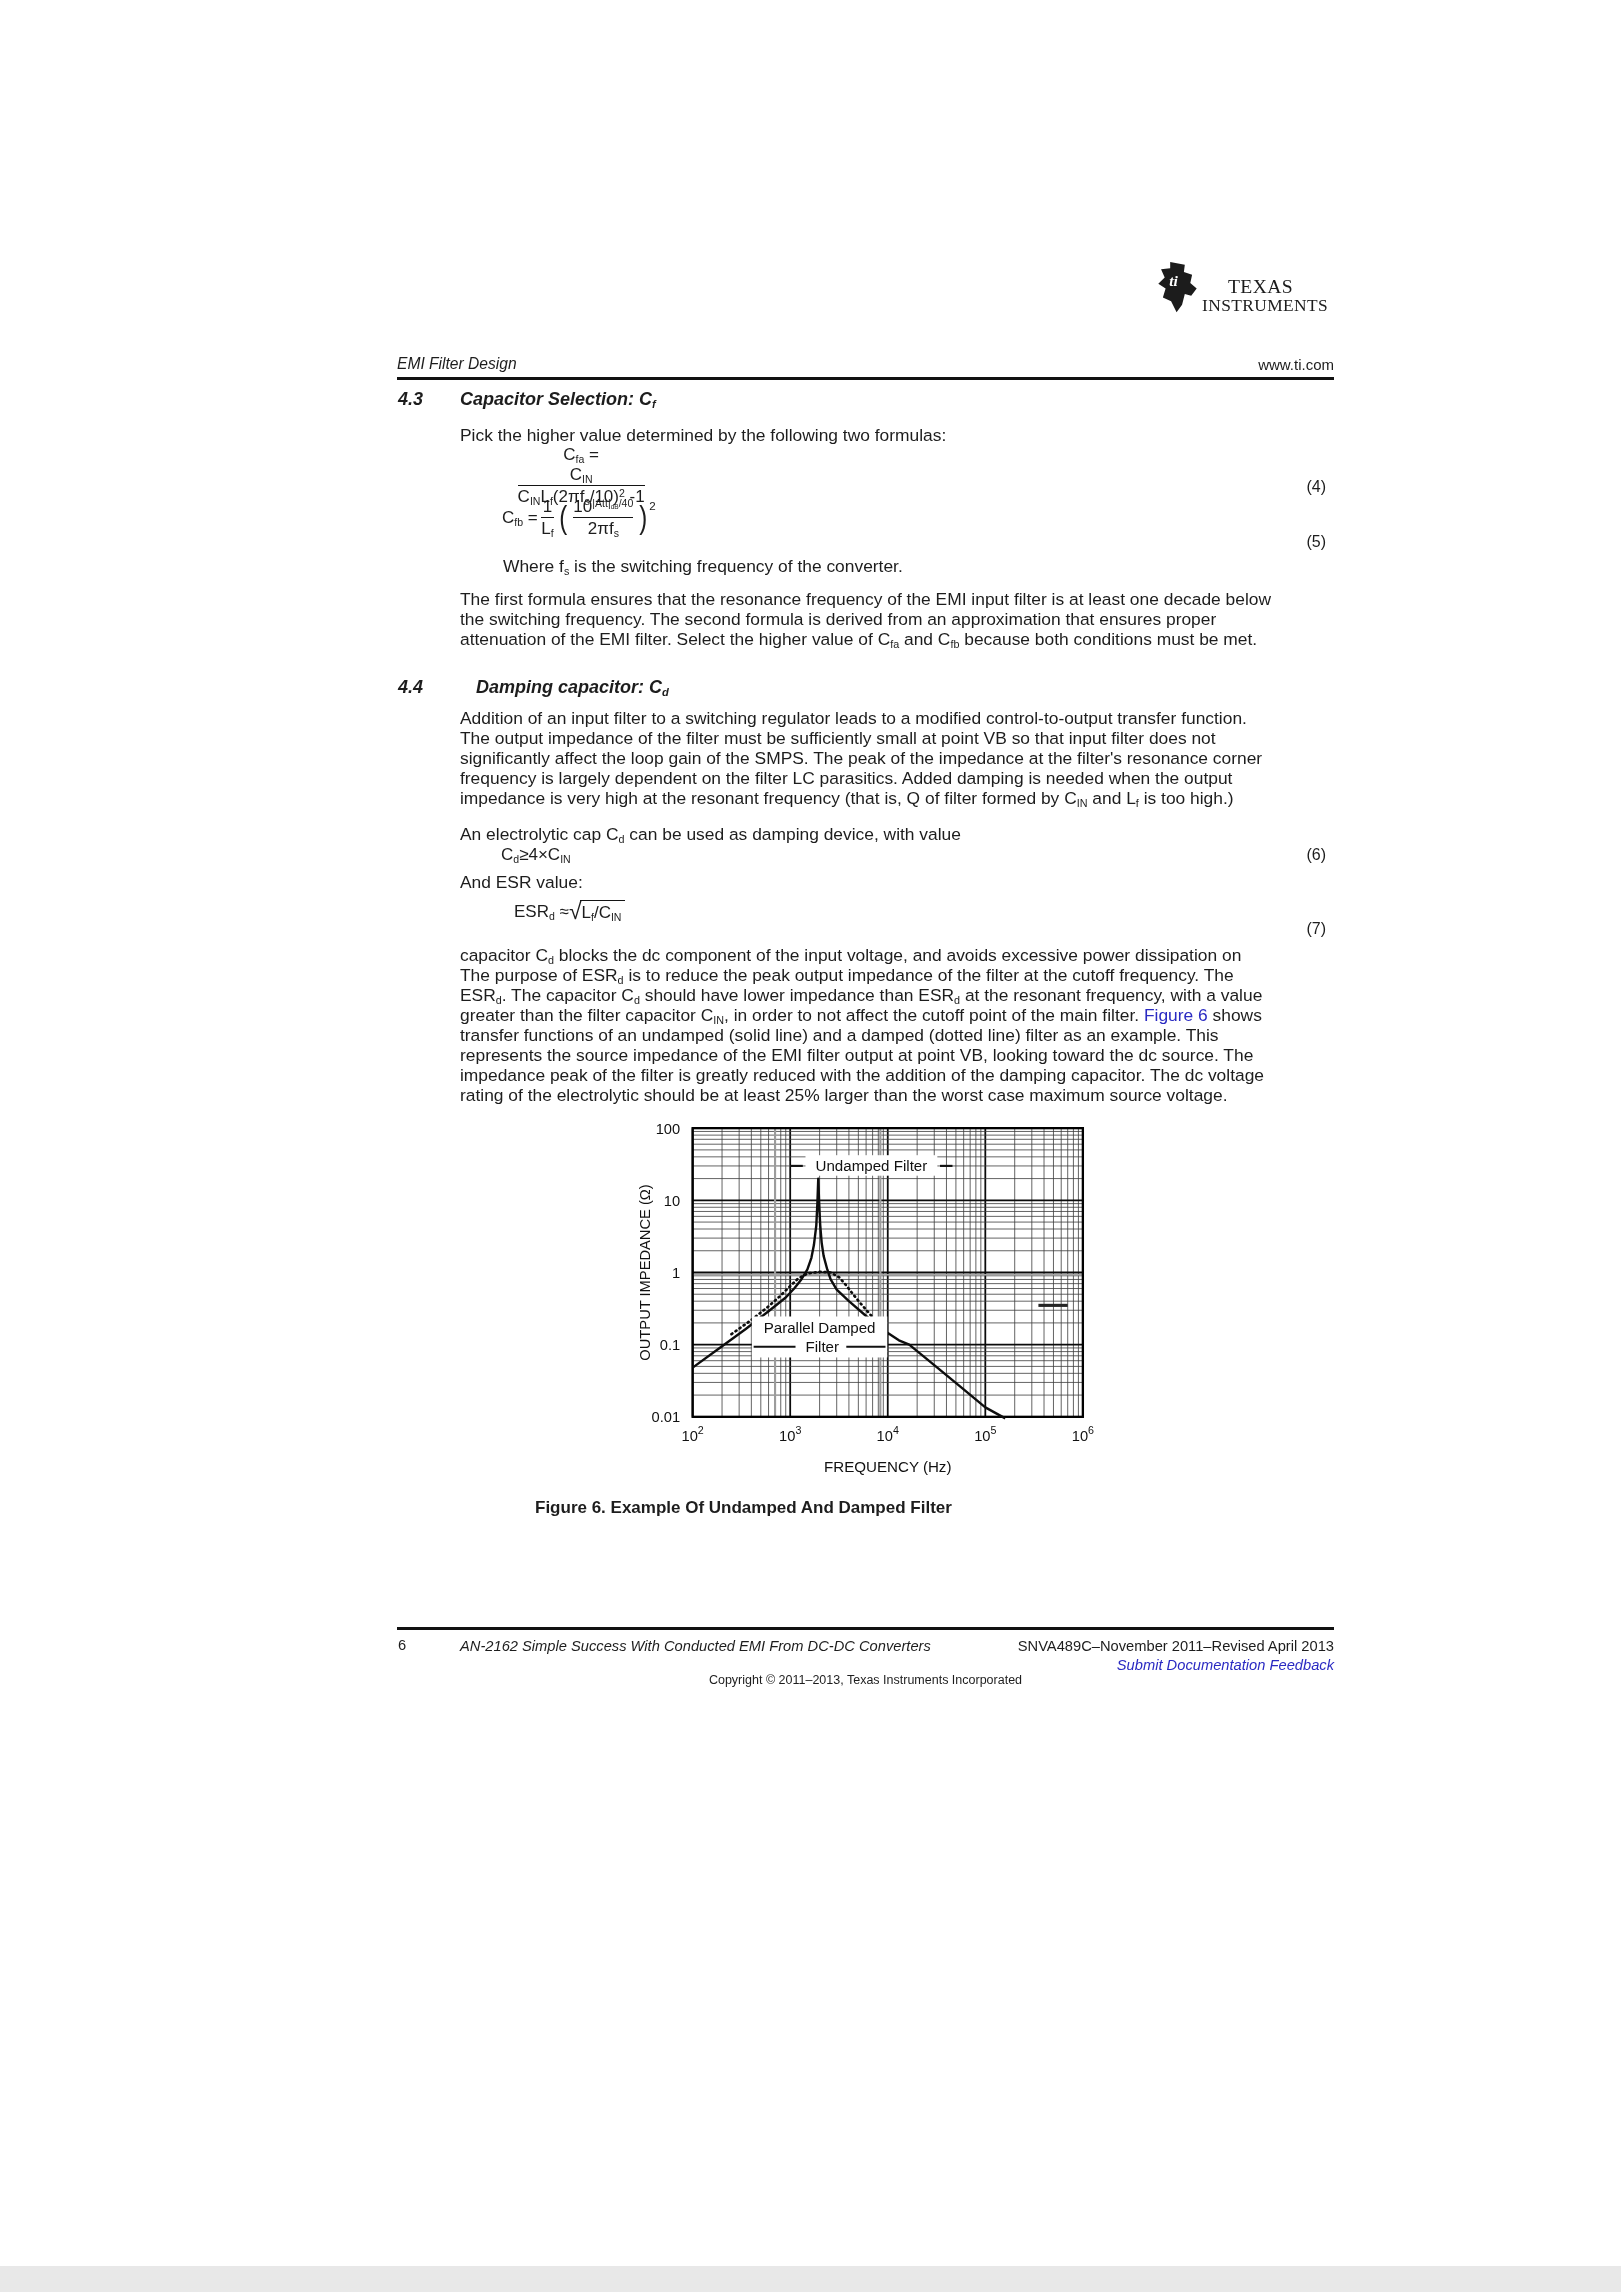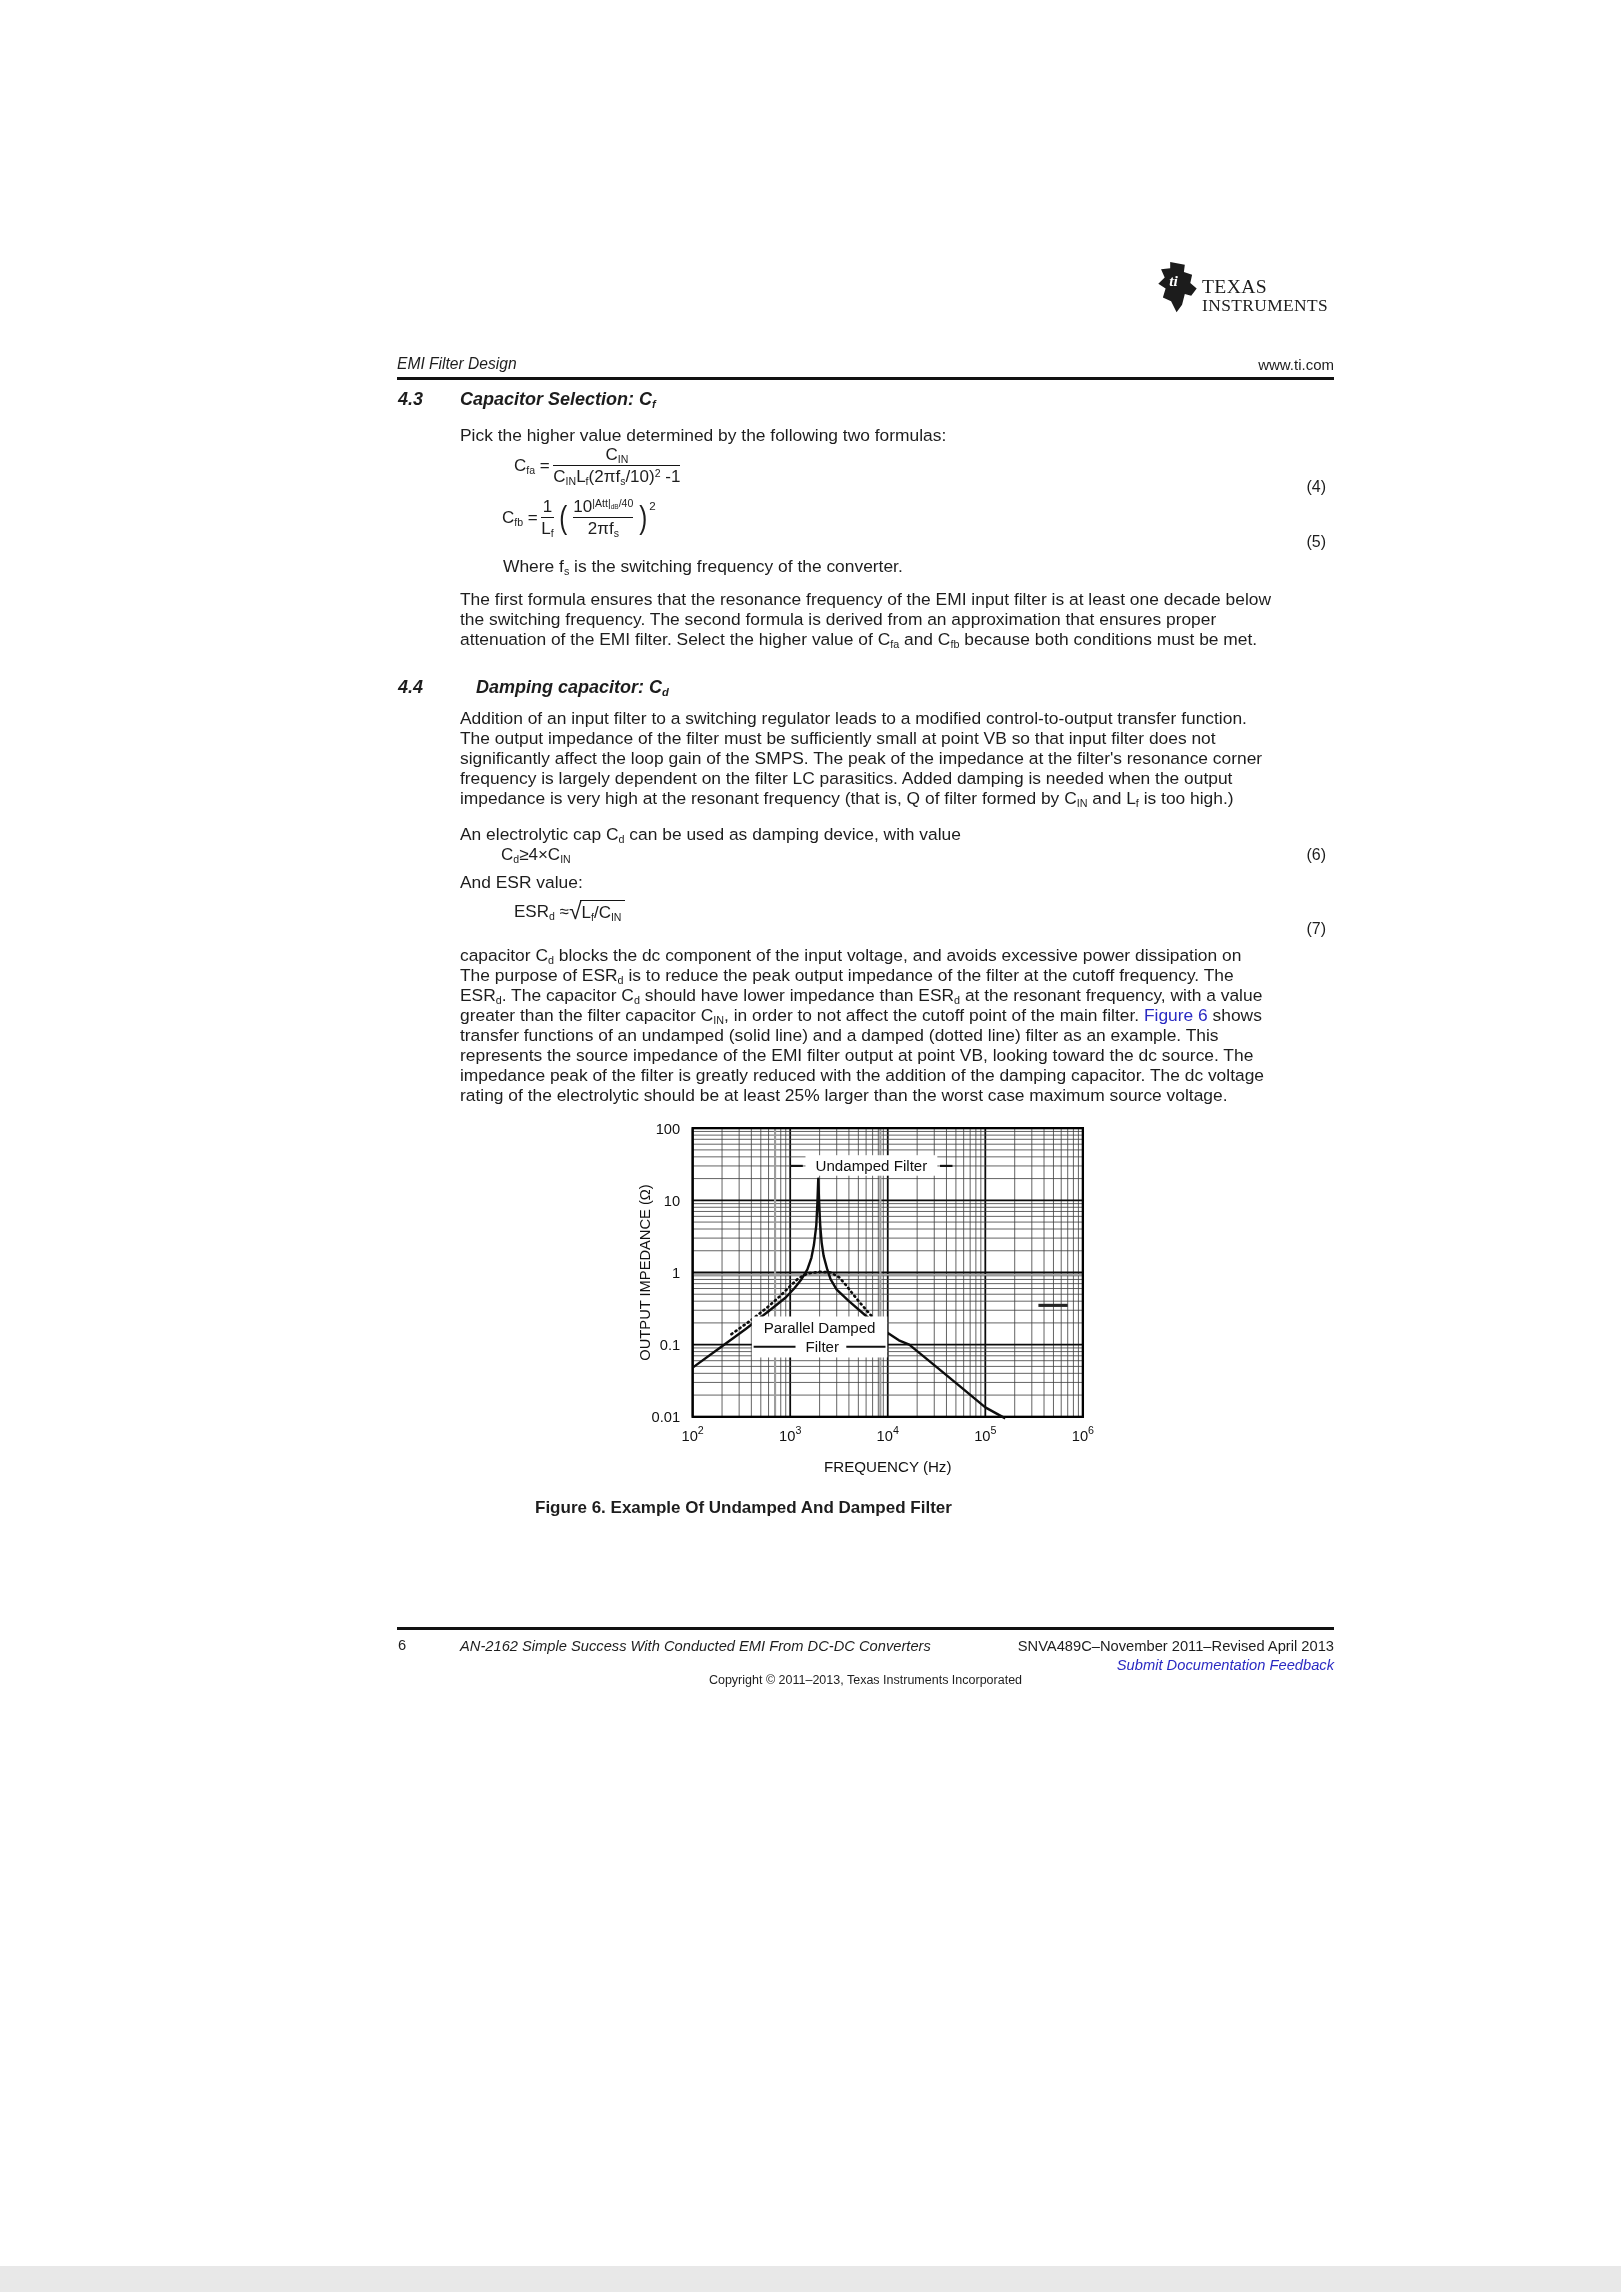--- a/index.html
+++ b/index.html
@@ -49,34 +49,34 @@
 <body>
 
 <div id="page">
 
   <div id="logo" class="abs">
     <svg width="41" height="53" viewBox="0 0 44 58">
       <path d="M14,1 L30,4 L29,12 L38,15 L36,24 L43,30 L37,38 L30,36 L27,48 L21,56 L15,44 L6,40 L9,30 L1,25 L8,18 L4,9 L14,8 Z" fill="#1c1c1c"></path>
       <text x="13" y="27" fill="#ffffff" font-family="Liberation Serif, serif" font-size="17" font-style="italic" font-weight="bold">ti</text>
     </svg>
     <div class="txt">
-      <div class="t1" style="text-transform:uppercase;">Texas</div>
+      <div class="t1" style="text-transform:uppercase;margin-left:26px;">Texas</div>
       <div class="t2" style="text-transform:uppercase;">Instruments</div>
     </div>
   </div>
 
   <div id="hdr-left" class="abs nowrap">EMI Filter Design</div>
   <div id="hdr-right" class="abs nowrap">www.ti.com</div>
   <div id="rule-top" class="abs"></div>
 
   <div class="abs secnum nowrap" style="top:389px;">4.3</div>
   <div class="abs sectitle nowrap" style="top:389px;">Capacitor Selection: C<sub>f</sub></div>
   <div class="abs body nowrap" style="top:425px;">Pick the higher value determined by the following two formulas:</div>
 
-  <div class="abs eq" style="left:514px;top:445px;">
+  <div class="abs eq" style="left:514px;top:445px;flex-direction:column;">
     <span>C<sub>fa</sub> =</span>
     <span class="frac">
       <span>C<sub>IN</sub></span>
       <span class="bar"></span>
       <span>C<sub>IN</sub>L<sub>f</sub>(2πf<sub>s</sub>/10)<sup>2</sup> -1</span>
     </span>
   </div>
   <div class="abs eqtag nowrap" style="top:478px;">(4)</div>
 
   <div class="abs eq" style="left:502px;top:497px;text-align:center;">

